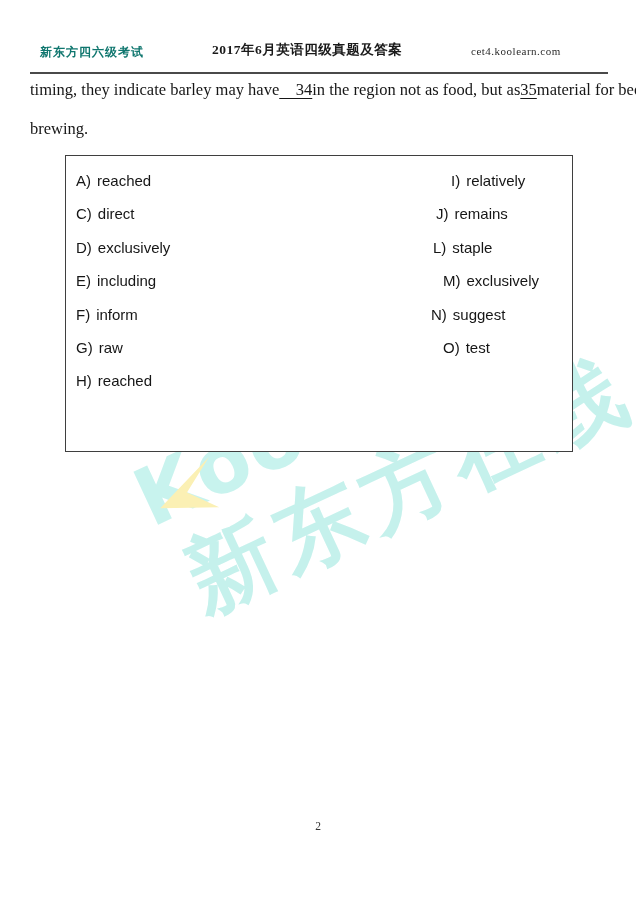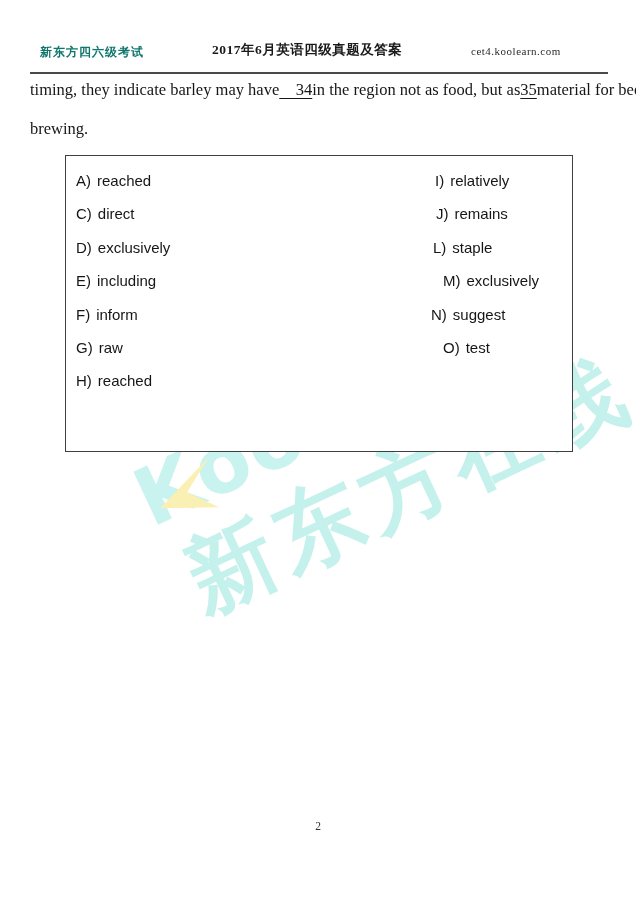--- a/index.html
+++ b/index.html
@@ -28,21 +28,21 @@
   
   .word-box { position:absolute; left:65px; top:155px; width:508px; height:297px;
               background:#ffffff; border:1.5px solid #3f3f3f; z-index:2; }
   .opt-col { position:absolute; top:8px; }
   .opt-left  { left:10px; }
   .opt-right { left:365px; }
   .opt-row { height:33.4px; line-height:33.4px;
              font-family:"Liberation Sans", sans-serif;
              font-size:15px; color:#161616; white-space:nowrap; }
   .opt-letter { display:inline-block; margin-right:6px; }
-  .opt-right .opt-row:nth-child(1){ margin-left:4px; }
+  .opt-right .opt-row:nth-child(1){ margin-left:20px; }
   .opt-right .opt-row:nth-child(2){ margin-left:5px; }
   .opt-right .opt-row:nth-child(3){ margin-left:2px; }
   .opt-right .opt-row:nth-child(4){ margin-left:12px; }
   .opt-right .opt-row:nth-child(5){ margin-left:0px; }
   .opt-right .opt-row:nth-child(6){ margin-left:12px; }
   .opt-right .opt-row:nth-child(7){ margin-left:6px; }
   .opt-right .opt-row:nth-child(7) .opt-letter{ margin-right:0; }
 
   
   .watermark { position:absolute; left:85px; top:475px; width:620px; height:230px;

